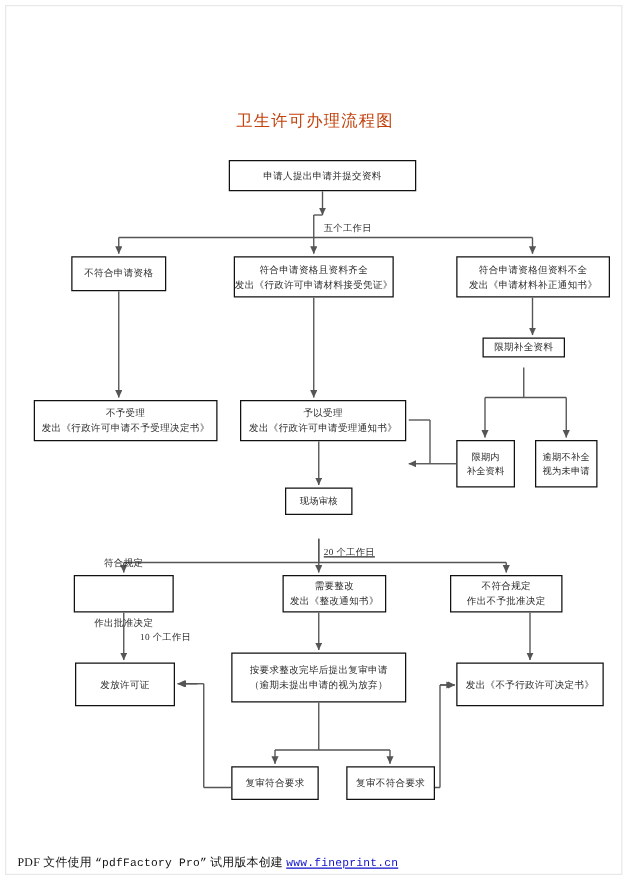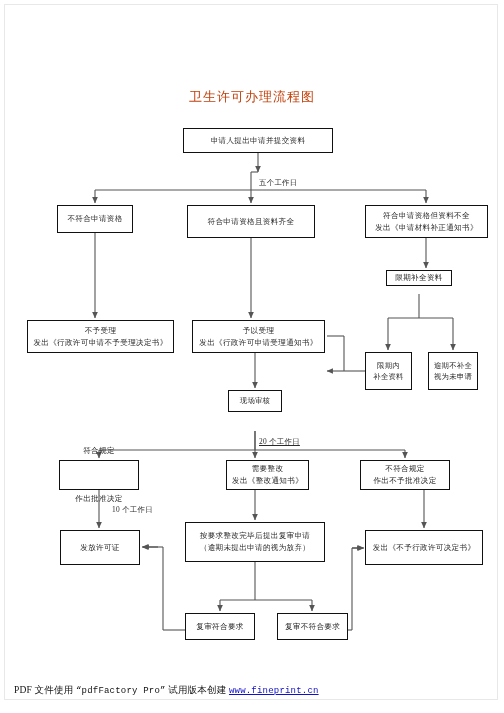--- a/index.html
+++ b/index.html
@@ -181,20 +181,21 @@
 
   <div id="nodes-layer">
       <div class="node" style="left: 183px; top: 128px; width: 150px; height: 25px;">
         <span class="line">申请人提出申请并提交资料</span>
       </div>
       <div class="node" style="left: 57px; top: 205px; width: 76px; height: 28px;">
         <span class="line">不符合申请资格</span>
       </div>
       <div class="node" style="left: 187px; top: 205px; width: 128px; height: 33px;">
         <span class="line">符合申请资格且资料齐全</span>
+        <span class="line">发出《行政许可申请材料接受凭证》</span>
       </div>
       <div class="node" style="left: 365px; top: 205px; width: 123px; height: 33px;">
         <span class="line">符合申请资格但资料不全</span>
         <span class="line">发出《申请材料补正通知书》</span>
       </div>
       <div class="node" style="left: 386px; top: 270px; width: 66px; height: 16px;">
         <span class="line">限期补全资料</span>
       </div>
       <div class="node" style="left: 27px; top: 320px; width: 147px; height: 33px;">
         <span class="line">不予受理</span>

